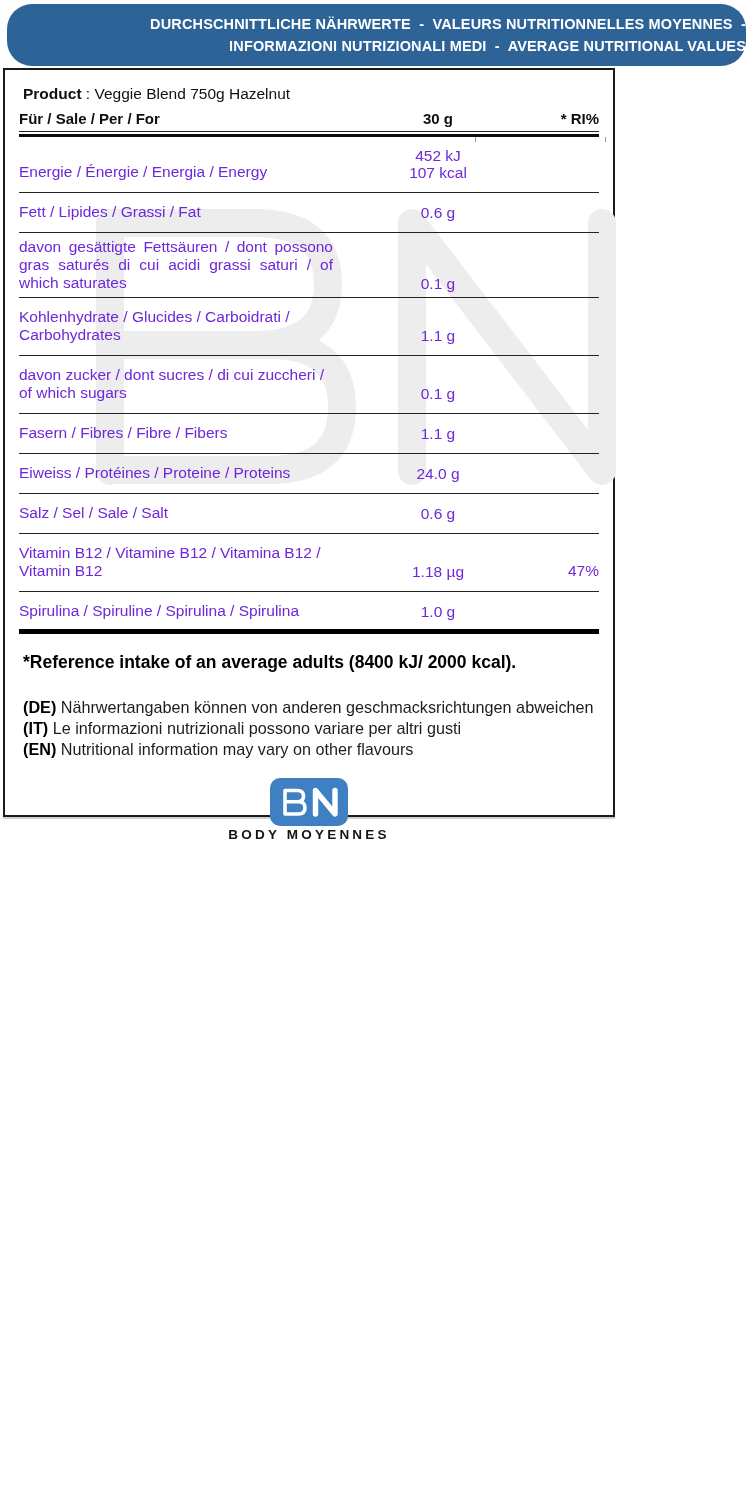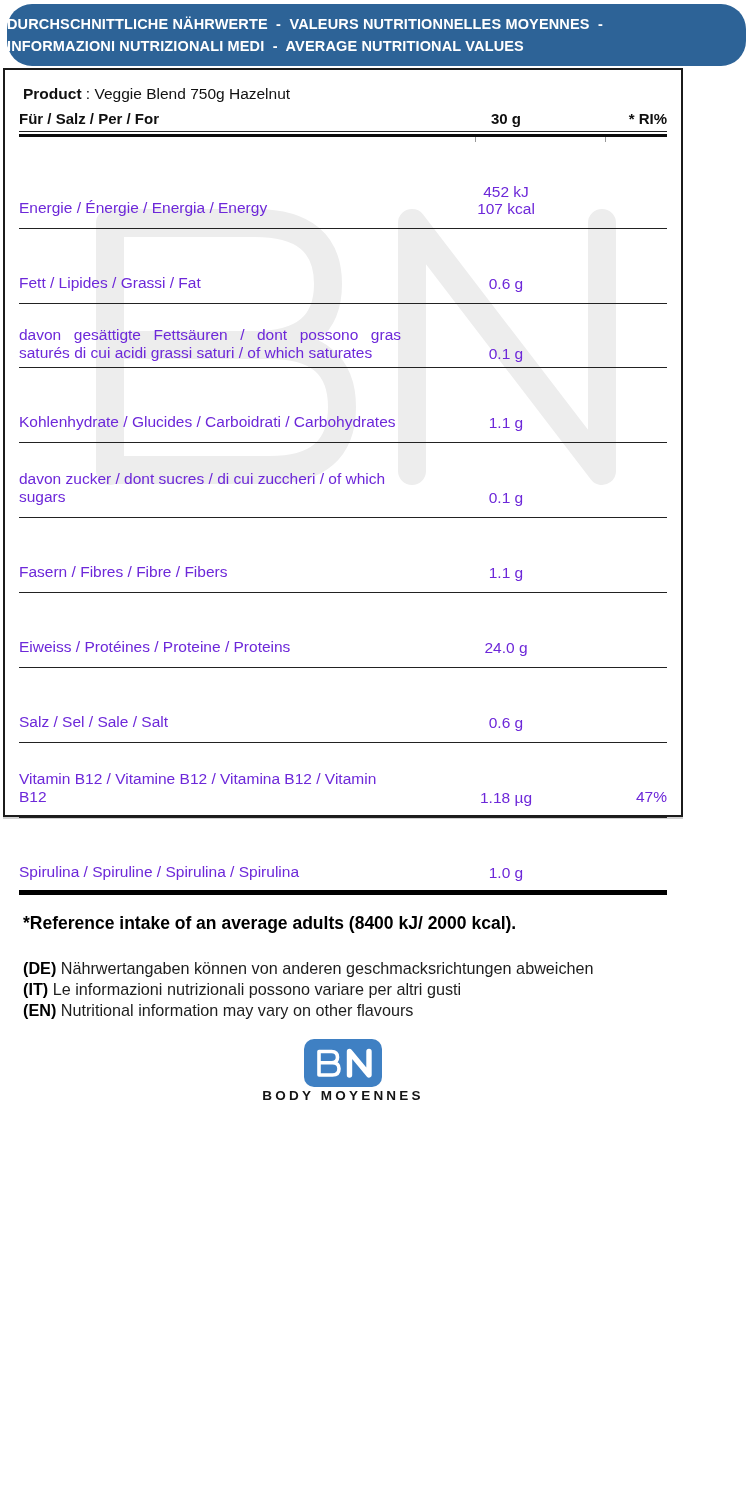--- a/index.html
+++ b/index.html
@@ -2,30 +2,30 @@
 <html><head>
 <meta charset="utf-8">
 <style>
   html,body{margin:0;padding:0;background:#ffffff;}
   body{width:750px;height:1500px;font-family:"Liberation Sans","DejaVu Sans",sans-serif;color:#222;}
   .page{position:relative;width:750px;height:1500px;overflow:hidden;background:#fff;}
 
   
   .topbar{
     position:absolute;left:7px;top:4px;width:739px;height:62px;
-    display:flex;flex-direction:column;justify-content:center;align-items:flex-start;gap:4px;border-radius:25px;
+    display:flex;flex-direction:column;justify-content:center;align-items:flex-end;gap:4px;border-radius:25px;
   }
   .topbar div{
     color:#fff;font-weight:bold;font-size:14.5px;line-height:18px;
     letter-spacing:.15px;white-space:pre;
   }
 
   
   .panel{
-    position:absolute;left:3px;top:68px;width:680px;height:749px;
+    position:absolute;left:3px;top:68px;width:612px;height:749px;
     box-sizing:border-box;border:2px solid #1b1b1b;background:#fff;
     box-shadow:0 2px 0 rgba(0,0,0,.18);
   }
   .watermark{position:absolute;left:85px;top:137px;z-index:0;}
   .content{position:relative;z-index:1;padding:0 14px;}
 
   .product-line{margin:15px 4px 0;font-size:15.5px;color:#111;white-space:pre;}
   .product-line b{font-weight:bold;}
 
   .header-row{
@@ -44,21 +44,21 @@
 
   .t-row{
     display:flex;align-items:flex-end;
     border-bottom:1.6px solid #222;
     padding:10.5px 0;font-size:15.5px;color:#6d28d9;
   }
   .t-row.compact{padding:5px 0;}
   .t-row:last-child{border-bottom:none;padding-bottom:9px;}
   .t-label{flex:1;line-height:18px;padding-right:10px;}
   .t-label.just{text-align:justify;}
-  .t-val{width:190px;text-align:center;line-height:17px;margin-top:36px;}
+  .t-val{width:190px;text-align:center;line-height:17px;}
   .t-ri{width:66px;text-align:right;}
   .bottomline{height:4.5px;background:#000;}
 
   .reference{margin:18px 4px 0;font-size:17.5px;font-weight:bold;color:#000;}
   .variants{margin:24px 4px 0;font-size:16.2px;line-height:21.4px;color:#1d1d1d;}
   .variants b{font-weight:bold;color:#000;}
 
   .brand{margin-top:17px;display:flex;flex-direction:column;align-items:center;}
   .brand-name{
     margin-top:1px;font-size:13.5px;font-weight:bold;color:#141414;
@@ -82,21 +82,21 @@
         <path d="M20,16 V264 M20,16 H165 Q238,16 238,77 Q238,138 165,138 H20 M20,138 H180 Q252,138 252,200 Q252,263 180,263 H20"></path>
         <path d="M322,264 V16 L512,264 V16"></path>
       </g>
     </svg>
 
     <div class="content">
 
       <div class="product-line"><b>Product</b><span> : Veggie Blend 750g Hazelnut</span></div>
 
       <div class="header-row">
-        <div class="c-label">Für / Salz / Per / For</div>
+        <div class="c-label">Für / Sale / Per / For</div>
         <div class="c-val">30 g</div>
         <div class="c-ri">* RI%</div>
       </div>
       <div class="thickline">
           <i class="t1"></i>
           <i class="t2"></i>
         </div>
 
       <div class="rows">
           <div class="t-row">

